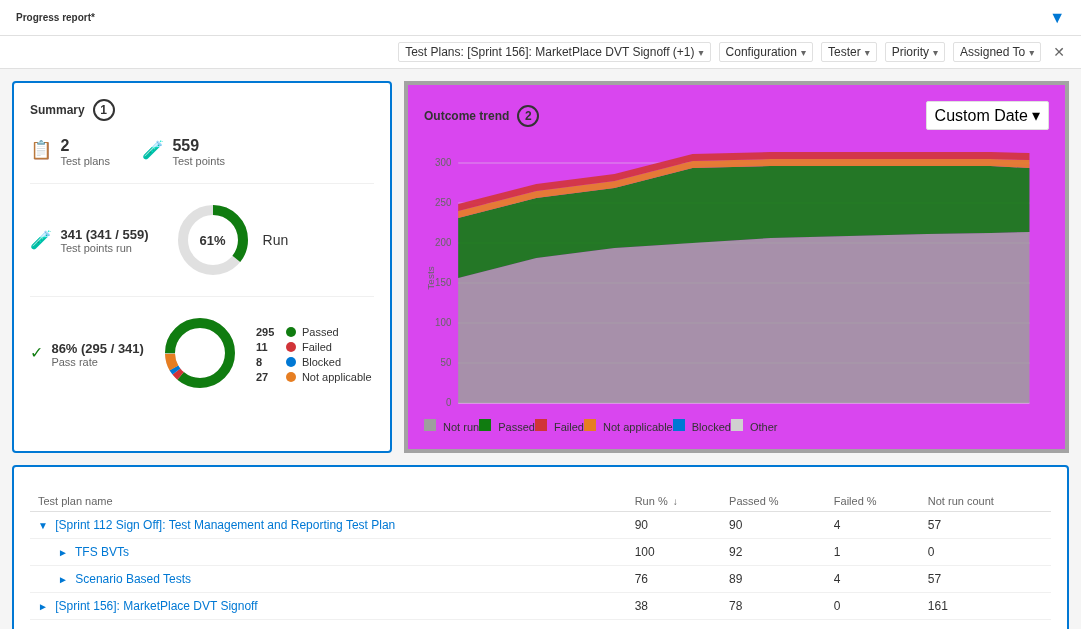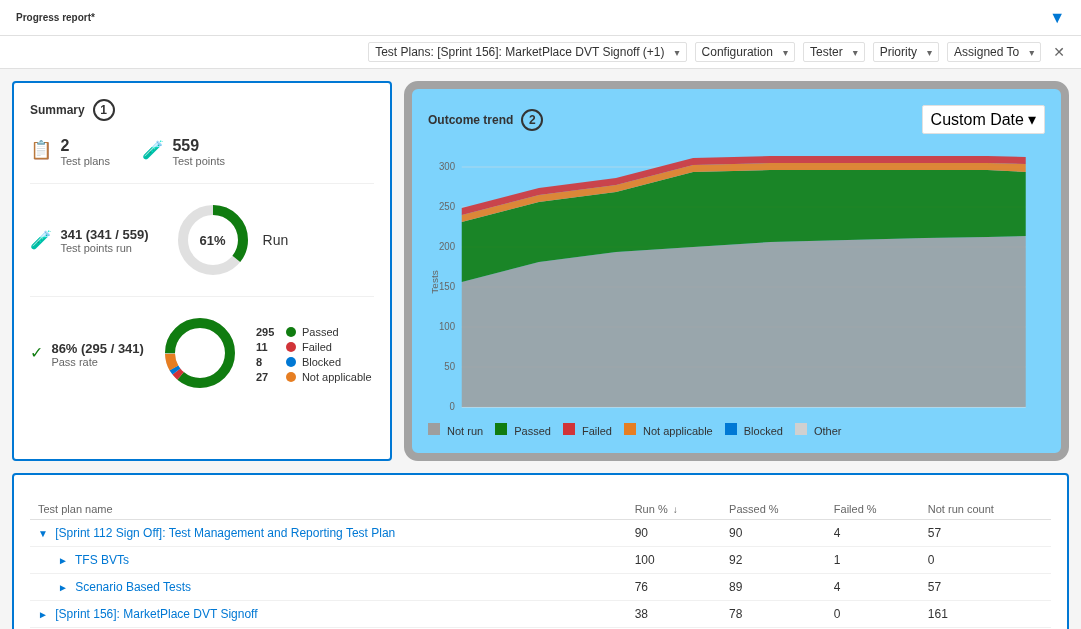--- a/index.html
+++ b/index.html
@@ -10,36 +10,36 @@
       background: #fff; padding: 0 16px; height: 36px; border-bottom: 1px solid #e0e0e0;
     }
     .page-title { font-size: 10px; font-weight: 600; color: #333; }
     .filter-icon { color: #0078d4; font-size: 16px; cursor: pointer; }
 
     .filter-bar {
       display: flex; align-items: center; justify-content: flex-end;
       background: #fff; padding: 6px 16px; border-bottom: 1px solid #e0e0e0; gap: 8px; flex-wrap: wrap;
     }
     .filter-item {
-      display: flex; align-items: center; gap: 10px; font-size: 12px; color: #333; cursor: pointer;
+      display: flex; align-items: center; gap: 4px; font-size: 12px; color: #333; cursor: pointer;
       padding: 2px 6px; border: 1px solid #e0e0e0; border-radius: 2px; background: #fff;
     }
     .filter-item .chevron { font-size: 10px; color: #666; }
     .filter-close { cursor: pointer; color: #666; font-size: 14px; margin-left: 4px; }
 
     .main-content { padding: 12px; display: flex; flex-direction: column; gap: 12px; }
 
     .top-row { display: flex; gap: 12px; }
 
     .summary-card {
       background: #fff; border: 2px solid #0078d4; border-radius: 4px;
       padding: 16px; width: 380px; flex-shrink: 0;
     }
     .outcome-card {
-      background: #7dd3fc; border: 8px solid #a3a3a3; border-radius: 14px;
+      background: #d946ef; border: 4px solid #a3a3a3; border-radius: 0;
       padding: 16px; flex: 1;
     }
 
     .card-header { display: flex; align-items: center; gap: 8px; margin-bottom: 16px; }
     .card-title { font-size: 12px; font-weight: 600; }
     .badge {
       display: inline-flex; align-items: center; justify-content: center;
       width: 22px; height: 22px; border-radius: 50%; border: 2px solid #333;
       font-size: 12px; font-weight: 600;
     }
@@ -66,21 +66,21 @@
     
     .pass-rate-left { display: flex; align-items: flex-start; gap: 8px; }
 
     
     .chart-header { display: flex; align-items: center; justify-content: space-between; margin-bottom: 8px; }
     .custom-date-btn {
       display: flex; align-items: center; gap: 4px; border: 1px solid #e0e0e0;
       padding: 4px 8px; border-radius: 2px; cursor: pointer; font-size: 16px; background: #fff;
     }
     .chart-area { position: relative; }
-    .chart-legend { display: flex; gap: 12px; flex-wrap: wrap; margin-top: 8px; font-size: 11px; align-items: center; }
+    .chart-legend { display: flex; flex-wrap: wrap; margin-top: 8px; font-size: 11px; align-items: center; }
     .legend-square { width: 12px; height: 12px; display: inline-block; margin-right: 4px; }
 
     
     .details-card {
       background: #fff; border: 2px solid #0078d4; border-radius: 4px; padding: 16px;
     }
     .details-table { width: 100%; border-collapse: collapse; margin-top: 8px; }
     .details-table th {
       text-align: left; font-size: 11px; color: #666; font-weight: 400;
       padding: 4px 8px; border-bottom: 1px solid #e0e0e0;

